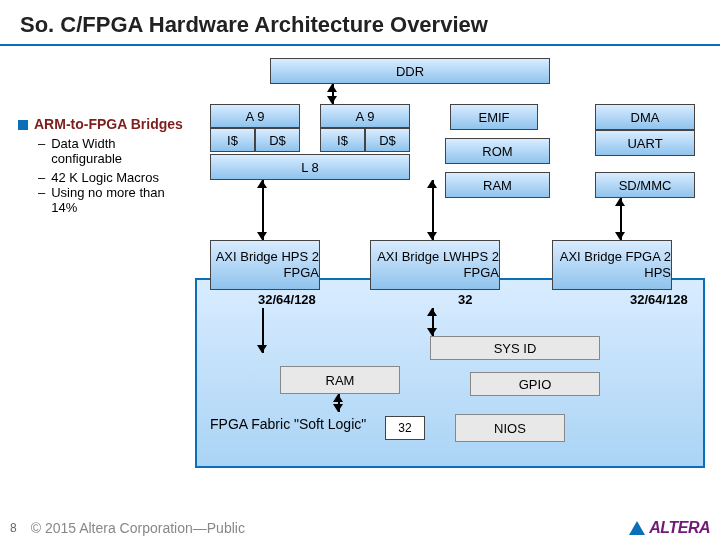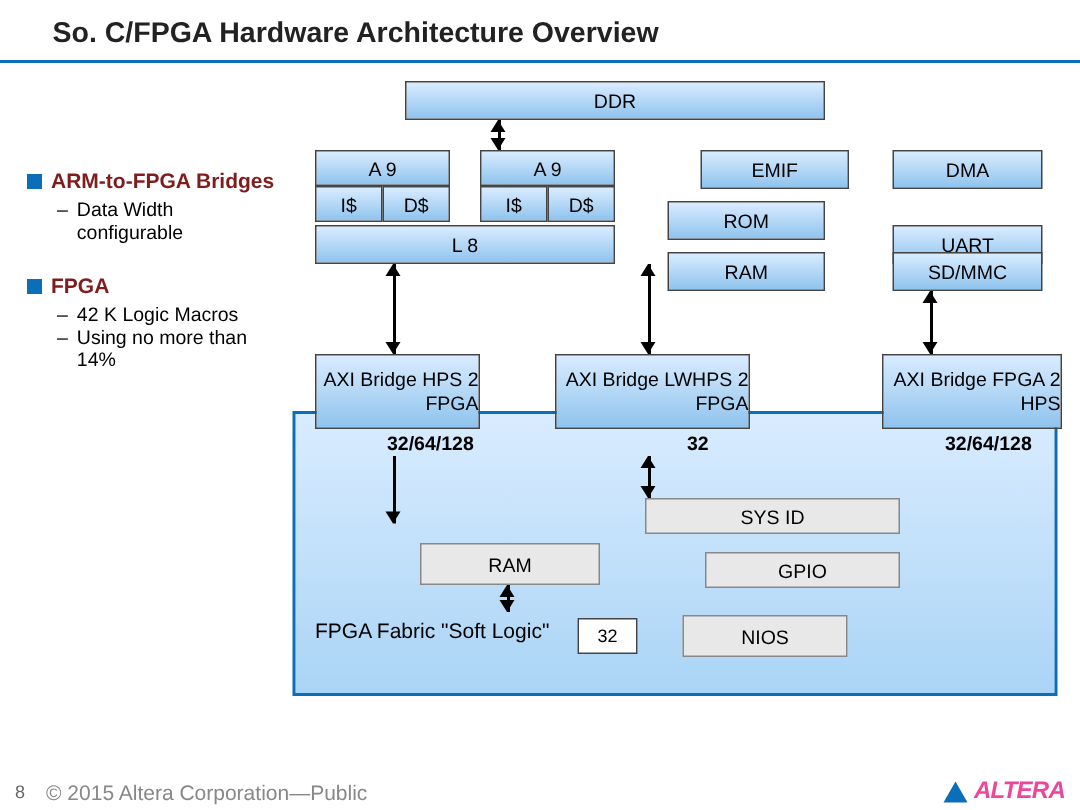--- a/index.html
+++ b/index.html
@@ -4,22 +4,22 @@
 <style>
   * { box-sizing: border-box; margin: 0; padding: 0; }
   body {
     width: 720px; height: 540px;
     font-family: Arial, Helvetica, sans-serif;
     background: #fff;
     position: relative;
     overflow: hidden;
   }
   .title {
-    padding: 12px 20px 6px 35px;
-    font-size: 19px;
+    padding: 12px 20px 6px 20px;
+    font-size: 22px;
     font-weight: bold;
     color: #222;
   }
   .title-underline {
     height: 2px;
     background: #0a6fb8;
     margin: 0 0 0 0;
   }
   .content {
     position: relative;
@@ -89,21 +89,21 @@
 
   .footer {
     position: absolute;
     left: 0; bottom: 0; width: 720px; height: 24px;
     display: flex; align-items: center; justify-content: space-between;
     padding: 0 10px;
   }
   .pn { font-size: 12px; color: #666; }
   .copy { font-size: 14px; color: #888; margin-left: 14px; }
   .logo {
-    font-style: italic; font-weight: bold; color: #ec4899;
+    font-style: italic; font-weight: bold; color: #701a75;
     font-size: 16px; letter-spacing: -0.5px;
     display: flex; align-items: center;
   }
   .logo-tri {
     width: 0; height: 0; margin-right: 4px;
     border-left: 8px solid transparent;
     border-right: 8px solid transparent;
     border-bottom: 14px solid #0a6fb8;
   }
 </style>
@@ -120,24 +120,20 @@
       <div class="sq"></div>
       <div class="b1-text">ARM-to-FPGA Bridges</div>
     </div>
     <div class="sub">
       <div class="sub-row">
           <div class="dash">–</div>
           <div>Data Width configurable</div>
         </div>
     </div>
 
-    <div class="b1" style="margin-top:20px">
-      <div class="sq"></div>
-      <div class="b1-text">FPGA</div>
-    </div>
     <div class="sub">
       <div class="sub-row">
           <div class="dash">–</div>
           <div>42 K Logic Macros</div>
         </div>
       <div class="sub-row">
           <div class="dash">–</div>
           <div>Using no more than 14%</div>
         </div>
     </div>
@@ -152,24 +148,24 @@
   <div class="bx" style="left:210px; top:58px; width:90px; height:24px">A 9</div>
   <div class="bx" style="left:320px; top:58px; width:90px; height:24px">A 9</div>
 
   <div class="bx" style="left:210px; top:82px; width:45px; height:24px">I$</div>
   <div class="bx" style="left:255px; top:82px; width:45px; height:24px">D$</div>
   <div class="bx" style="left:320px; top:82px; width:45px; height:24px">I$</div>
   <div class="bx" style="left:365px; top:82px; width:45px; height:24px">D$</div>
 
   <div class="bx" style="left:210px; top:108px; width:200px; height:26px">L 8</div>
 
-  <div class="bx" style="left:467px; top:58px; width:99px; height:26px">EMIF</div>
+  <div class="bx" style="left:450px; top:58px; width:88px; height:26px">EMIF</div>
   <div class="bx" style="left:445px; top:92px; width:105px; height:26px">ROM</div>
   <div class="bx" style="left:595px; top:58px; width:100px; height:26px">DMA</div>
-  <div class="bx" style="left:595px; top:108px; width:100px; height:26px">UART</div>
+  <div class="bx" style="left:595px; top:84px; width:100px; height:26px">UART</div>
   <div class="bx" style="left:445px; top:126px; width:105px; height:26px">RAM</div>
   <div class="bx" style="left:595px; top:126px; width:100px; height:26px">SD/MMC</div>
 
   <div class="vline" style="left:262px; top:134px; height:60px"></div>
   <div class="arrU" style="left:257px; top:134px"></div>
   <div class="arrD" style="left:257px; top:186px"></div>
 
   <div class="vline" style="left:432px; top:134px; height:60px"></div>
   <div class="arrU" style="left:427px; top:134px"></div>
   <div class="arrD" style="left:427px; top:186px"></div>
@@ -179,21 +175,21 @@
   <div class="arrD" style="left:615px; top:186px"></div>
 
   <div class="fpga-box" style="left:195px; top:232px; width:510px; height:190px"></div>
 
   <div class="bx" style="left:210px; top:194px; width:110px; height:50px; flex-direction:column; line-height:1.2">AXI Bridge HPS 2 FPGA</div>
   <div class="caption" style="left:258px; top:246px">32/64/128</div>
 
   <div class="bx" style="left:370px; top:194px; width:130px; height:50px; flex-direction:column; line-height:1.2">AXI Bridge LWHPS 2 FPGA</div>
   <div class="caption" style="left:458px; top:246px">32</div>
 
-  <div class="bx" style="left:588px; top:194px; width:120px; height:50px; flex-direction:column; line-height:1.2">AXI Bridge FPGA 2 HPS</div>
+  <div class="bx" style="left:552px; top:194px; width:120px; height:50px; flex-direction:column; line-height:1.2">AXI Bridge FPGA 2 HPS</div>
   <div class="caption" style="left:630px; top:246px">32/64/128</div>
 
   <div class="vline" style="left:262px; top:262px; height:45px"></div>
   <div class="arrD" style="left:257px; top:299px"></div>
 
   <div class="vline" style="left:432px; top:262px; height:28px"></div>
   <div class="arrD" style="left:427px; top:282px"></div>
   <div class="arrU" style="left:427px; top:262px"></div>
 
   <div class="gray-box" style="left:430px; top:290px; width:170px; height:24px">SYS ID</div>

